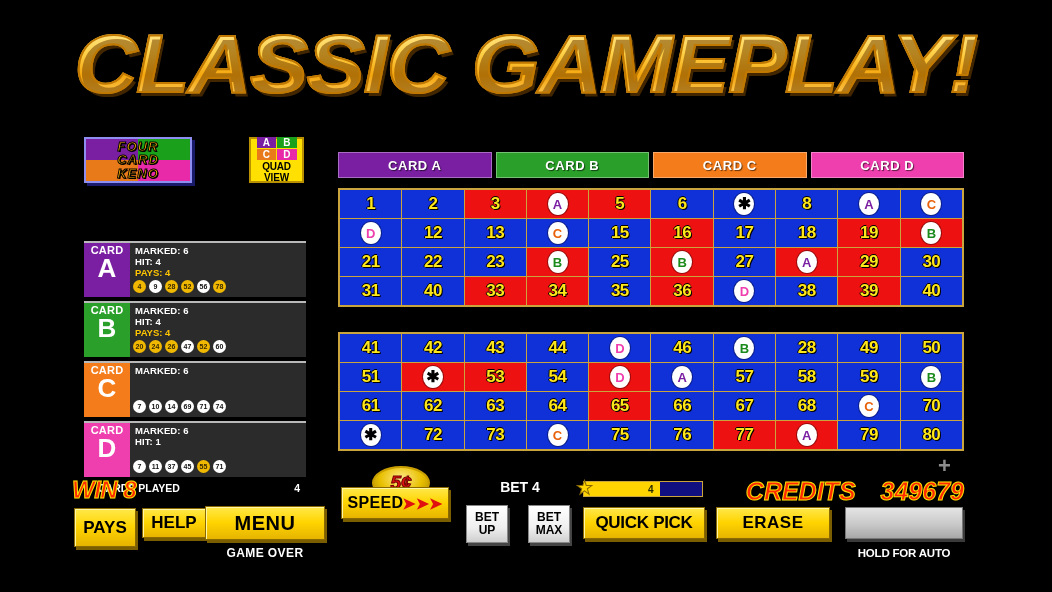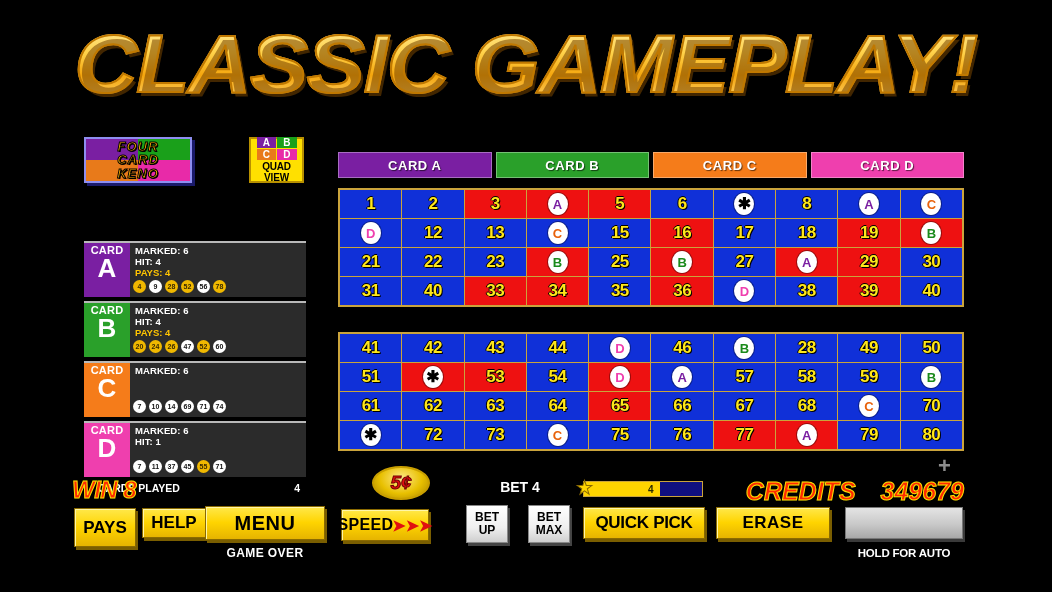--- a/index.html
+++ b/index.html
@@ -166,21 +166,21 @@
 
   #coin-5c{
     position:absolute;left:372px;top:466px;width:58px;height:34px;
     border-radius:50%;
     background:radial-gradient(ellipse at 50% 35%,#ffe98a 0%,#e8c000 55%,#a88200 100%);
     border:2px solid #c99f00;
     display:flex;align-items:center;justify-content:center;
   }
   #coin-5c span{font-size:19px;font-weight:bold;font-style:italic;color:#e01010;-webkit-text-stroke:1px #6a0000;}
 
-  #btn-speed{position:absolute;left:341px;top:509px;width:88px;height:32px;font-size:16px;gap:2px;}
+  #btn-speed{position:absolute;left:341px;top:487px;width:108px;height:32px;font-size:16px;gap:2px;}
   #btn-speed .sp-txt{letter-spacing:.3px;}
   .chev{color:#e01010;font-size:16px;font-weight:bold;margin-left:-3px;}
 
   .wb{
     background:linear-gradient(180deg,#ffffff 0%,#efefef 60%,#cfcfcf 100%);
     border:1px solid #888; box-shadow:2px 3px 0 #444;
     display:flex;flex-direction:column;align-items:center;justify-content:center;
     color:#000;font-weight:bold;font-size:12px;line-height:1.05;cursor:pointer;
   }
   #btn-bet-up{position:absolute;left:466px;top:505px;width:42px;height:38px;}

